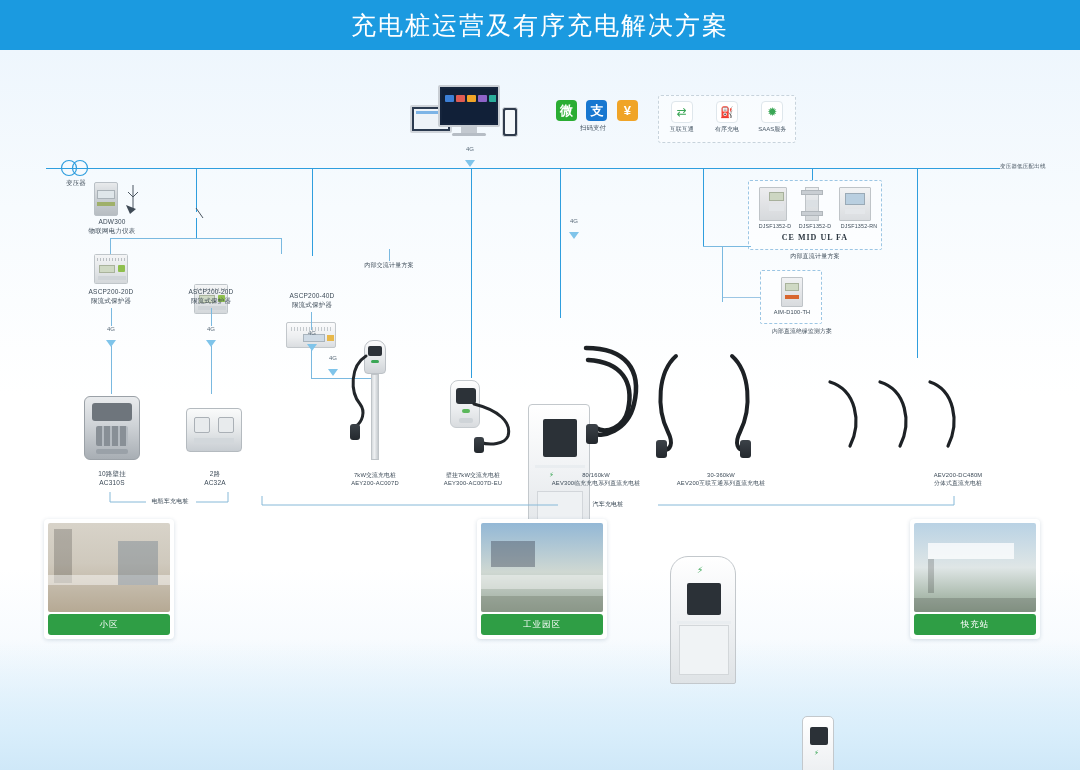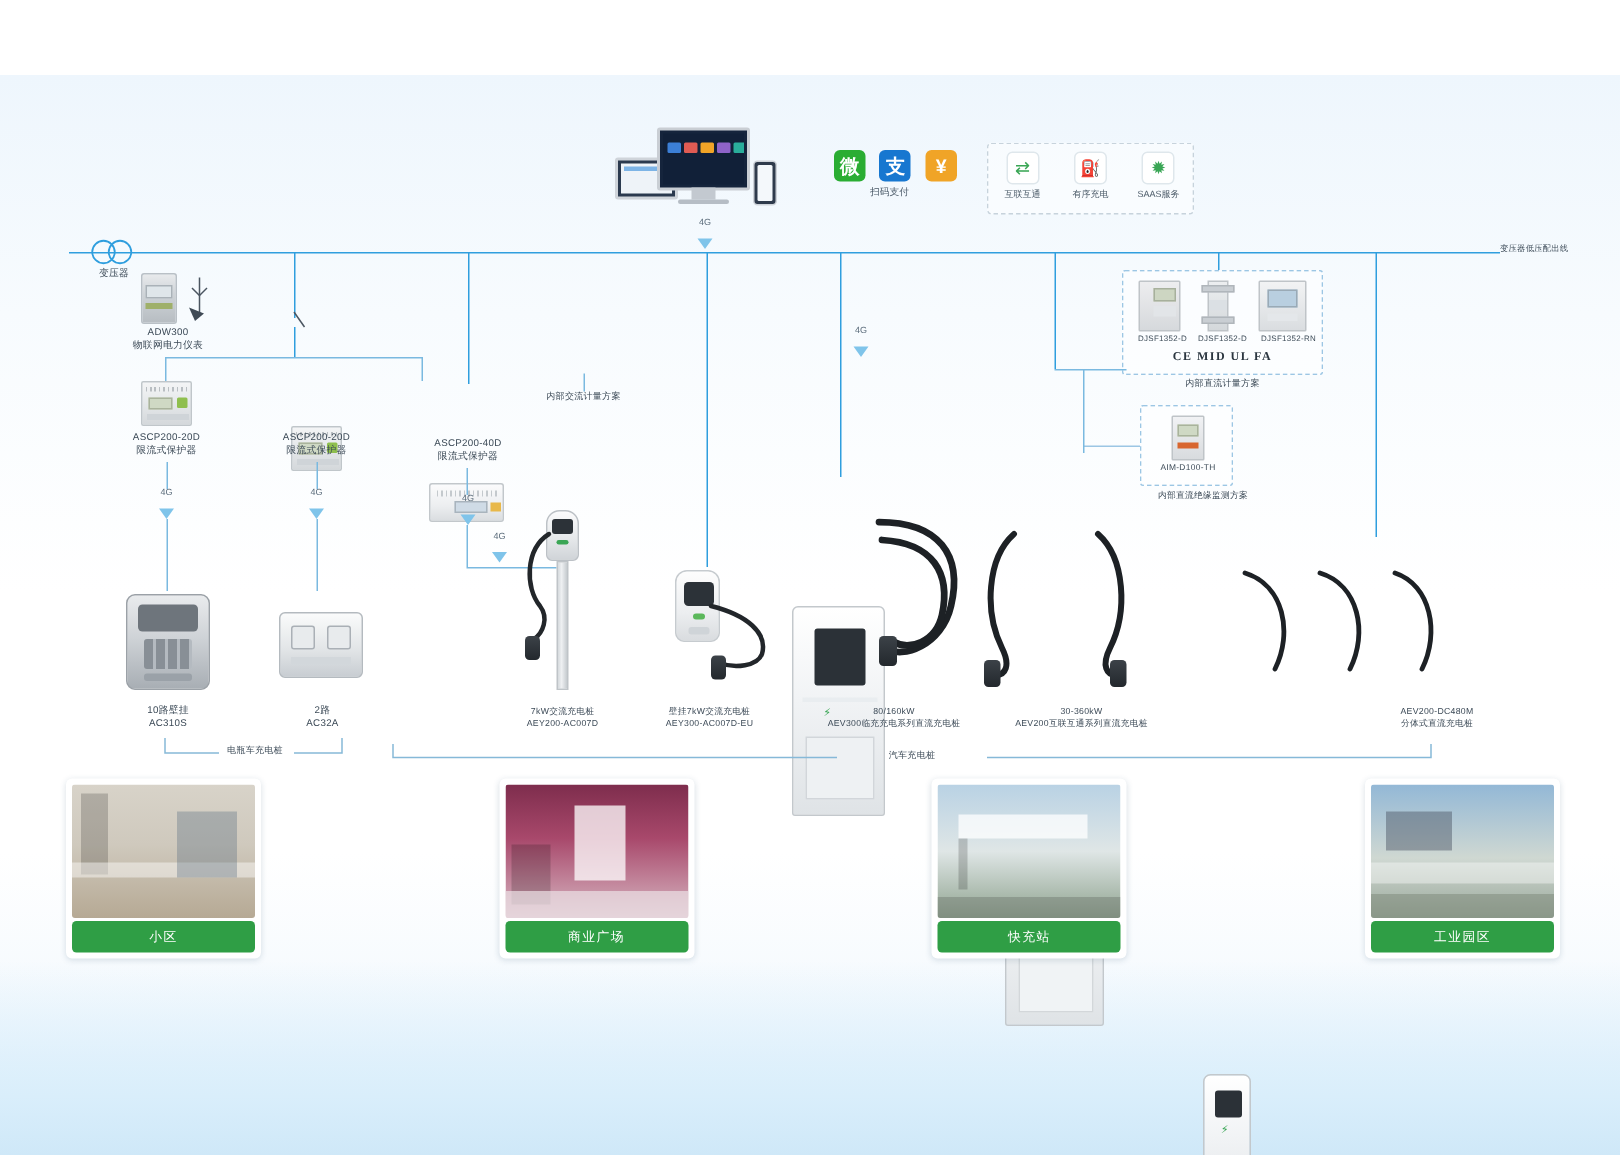--- a/index.html
+++ b/index.html
@@ -179,20 +179,23 @@
   .ph5{background:linear-gradient(180deg,#b9d2e4 0%,#dfe6e6 50%,#8fa38f 100%);}
   .ph6{background:linear-gradient(180deg,#8fc0e0 0%,#cfd9d3 48%,#5e6b5f 100%);}
   .ph .blk{position:absolute;background:rgba(0,0,0,.18);}
   .ph .lt{position:absolute;background:rgba(255,255,255,.45);}
 </style>
 </head>
 <body>
 
 <div id="stage">
 
+  <div class="title-bar">
+    <div class="title">充电桩运营及有序充电解决方案</div>
+  </div>
 
   <div class="canvas"></div>
   <div class="bottom-wash"></div>
 
   <div class="monitor-grp">
     <div class="tablet">
       <div class="scr">
           <div class="bar"></div>
         </div>
     </div>
@@ -527,50 +530,40 @@
       <div class="photo">
         <div class="ph ph1">
           <div class="blk" style="left:6px;top:6px;width:18px;height:54px;"></div>
           <div class="lt" style="left:0;top:52px;right:0;height:10px;"></div>
           <div class="blk" style="left:70px;top:18px;width:40px;height:44px;background:rgba(90,110,130,.35)"></div>
         </div>
       </div>
       <div class="cap">小区</div>
     </div>
 
+
+
     <div class="card">
       <div class="photo">
-        <div class="ph ph2">
-          <div class="lt" style="left:46px;top:14px;width:34px;height:50px;background:rgba(255,255,255,.75)"></div>
-          <div class="blk" style="left:4px;top:40px;width:26px;height:40px;"></div>
-          <div class="lt" style="left:0;bottom:0;right:0;height:18px;background:rgba(235,225,230,.7)"></div>
+        <div class="ph ph4">
+          <div class="blk" style="left:10px;top:18px;width:44px;height:26px;background:rgba(70,80,95,.45)"></div>
+          <div class="lt" style="left:0;top:52px;right:0;height:14px;background:rgba(255,255,255,.4)"></div>
+          <div class="blk" style="left:0;bottom:0;right:0;height:16px;background:rgba(120,130,115,.45)"></div>
         </div>
       </div>
-      <div class="cap">商业广场</div>
-    </div>
-
+      <div class="cap">工业园区</div>
+    </div>
 
     <div class="card">
       <div class="photo">
         <div class="ph ph5">
           <div class="lt" style="left:14px;top:20px;width:86px;height:16px;background:rgba(255,255,255,.75)"></div>
           <div class="blk" style="left:14px;top:36px;width:6px;height:34px;"></div>
           <div class="blk" style="left:0;bottom:0;right:0;height:14px;background:rgba(110,120,110,.45)"></div>
         </div>
       </div>
       <div class="cap">快充站</div>
     </div>
 
-    <div class="card">
-      <div class="photo">
-        <div class="ph ph4">
-          <div class="blk" style="left:10px;top:18px;width:44px;height:26px;background:rgba(70,80,95,.45)"></div>
-          <div class="lt" style="left:0;top:52px;right:0;height:14px;background:rgba(255,255,255,.4)"></div>
-          <div class="blk" style="left:0;bottom:0;right:0;height:16px;background:rgba(120,130,115,.45)"></div>
-        </div>
-      </div>
-      <div class="cap">工业园区</div>
-    </div>
-
 
   </div>
 
 </div>
 
 </body></html>

